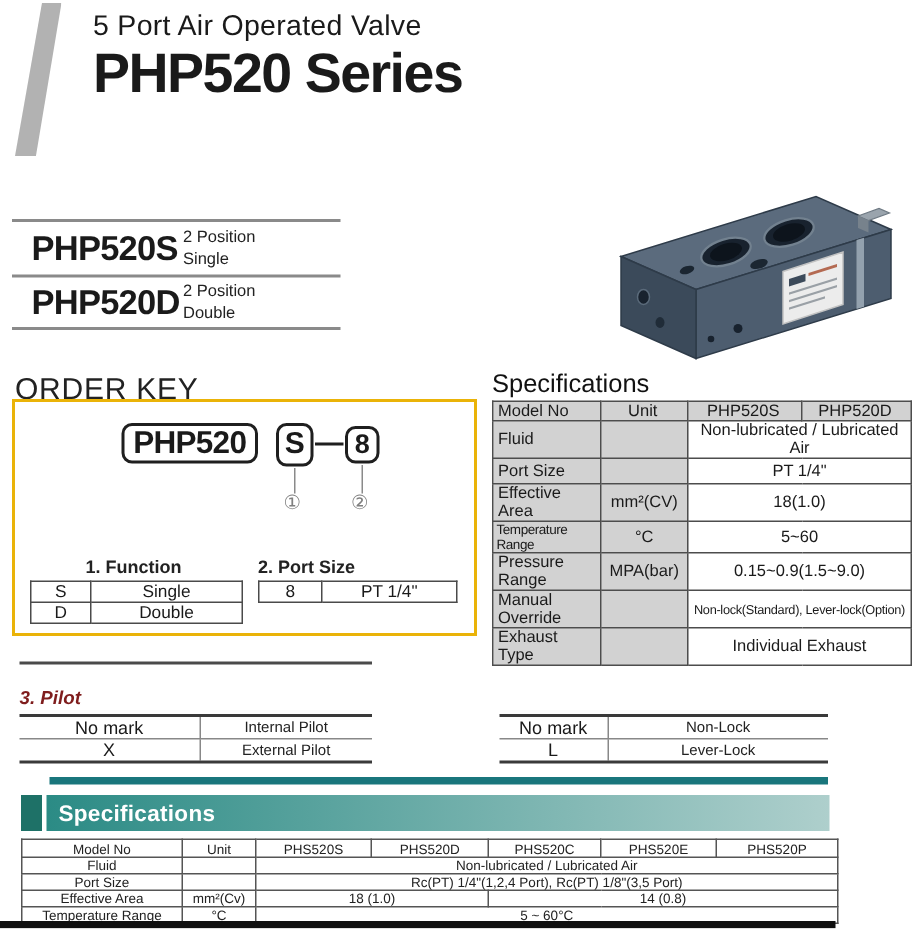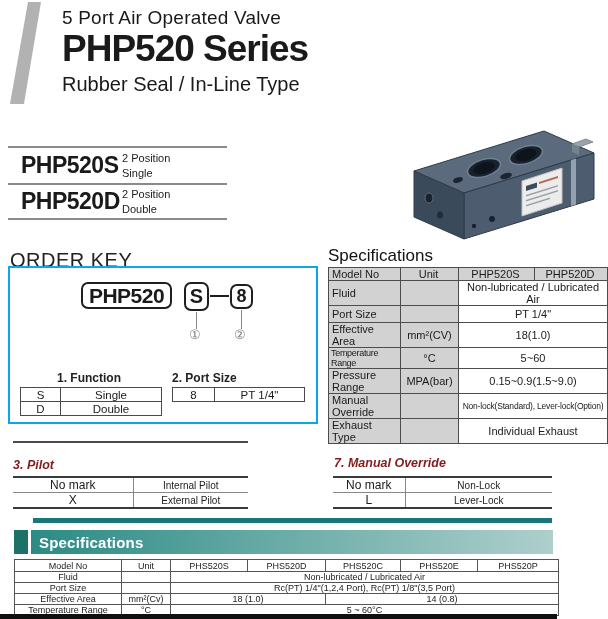--- a/index.html
+++ b/index.html
@@ -20,21 +20,21 @@
   #models .mrow { display:flex; align-items:center; height:37px; border-top:2px solid #8a8a8a; }
   #models .mrow:last-child { border-bottom:2px solid #8a8a8a; }
   #models .mname { width:114px; padding-left:13px; font-size:23px; font-weight:bold; letter-spacing:-0.5px; }
   #models .mdesc { font-size:11px; line-height:1.3; white-space:pre-line; color:#222; }
 
   
   #photo { position:absolute; left:396px; top:116px; width:208px; height:127px; }
 
   
   #okTitle { position:absolute; left:10px; top:249px; font-size:20px; letter-spacing:0.5px; color:#222; }
-  #okBox { position:absolute; left:8px; top:266px; width:310px; height:158px; border:2px solid #0ea5e9; }
+  #okBox { position:absolute; left:8px; top:266px; width:310px; height:158px; border:2px solid #eab308; }
   .codebox { position:absolute; border:2px solid #1f1f1f; border-radius:7px; background:#fff;
              display:flex; align-items:center; justify-content:center; font-weight:bold; }
   #cbBase { left:71px; top:14px; width:91px; height:27px; font-size:21px; letter-spacing:-0.5px; }
   #cbFunc { left:174px; top:14px; width:25px; height:29px; font-size:20px; }
   #cbPort { left:220px; top:16px; width:23px; height:25px; font-size:18px; }
   #dash  { position:absolute; left:200px; top:27px; width:19px; height:2px; background:#1f1f1f; }
   .dropline { position:absolute; width:1px; background:#8a8a8a; }
   #dl1 { left:186px; top:44px; height:17px; }
   #dl2 { left:231px; top:42px; height:19px; }
   .refnum { position:absolute; font-size:13px; color:#808080; }
@@ -98,21 +98,20 @@
 </style>
 </head>
 <body>
 
 <div id="page">
 
   <div id="slash"></div>
   <div id="hdr">
     <div class="sub">5 Port Air Operated  Valve</div>
     <div class="ttl">PHP520 Series</div>
-    <div class="tag">Rubber Seal / In-Line Type</div>
   </div>
 
   <div id="models">
     <div class="mrow">
       <div class="mname">PHP520S</div>
       <div class="mdesc">2 Position
 Single</div>
     </div>
     <div class="mrow">
       <div class="mname">PHP520D</div>
@@ -244,21 +243,20 @@
       <td class="code">No mark</td>
       <td class="desc">Internal Pilot</td>
     </tr>
     <tr>
       <td class="code">X</td>
       <td class="desc">External Pilot</td>
     </tr>
   </tbody>
     </table>
 
-  <div id="moLabel" class="pmLabel">7. Manual Override</div>
   <table id="moTable" class="pmTable">
     <tbody>
         <tr>
       <td class="code">No mark</td>
       <td class="desc">Non-Lock</td>
     </tr>
     <tr>
       <td class="code">L</td>
       <td class="desc">Lever-Lock</td>
     </tr>

